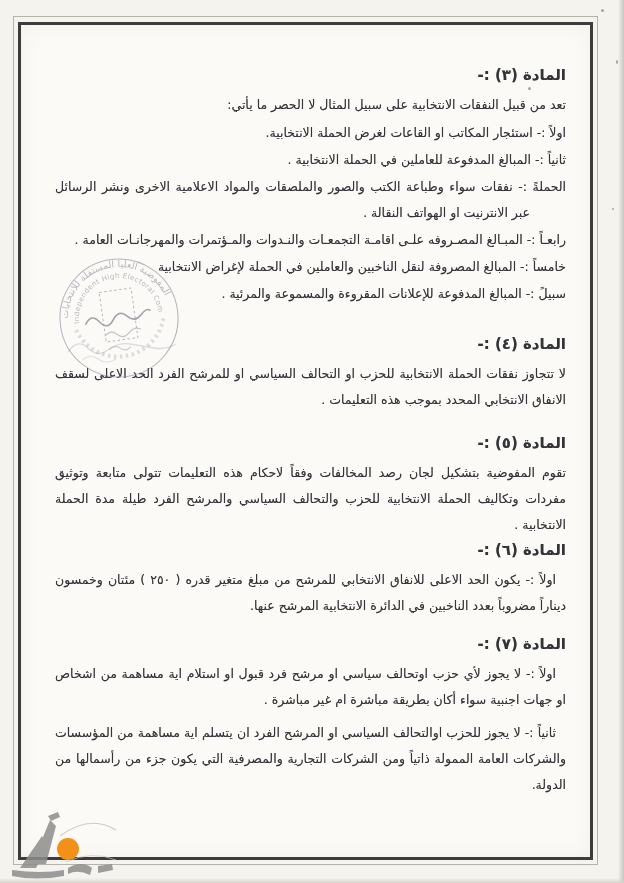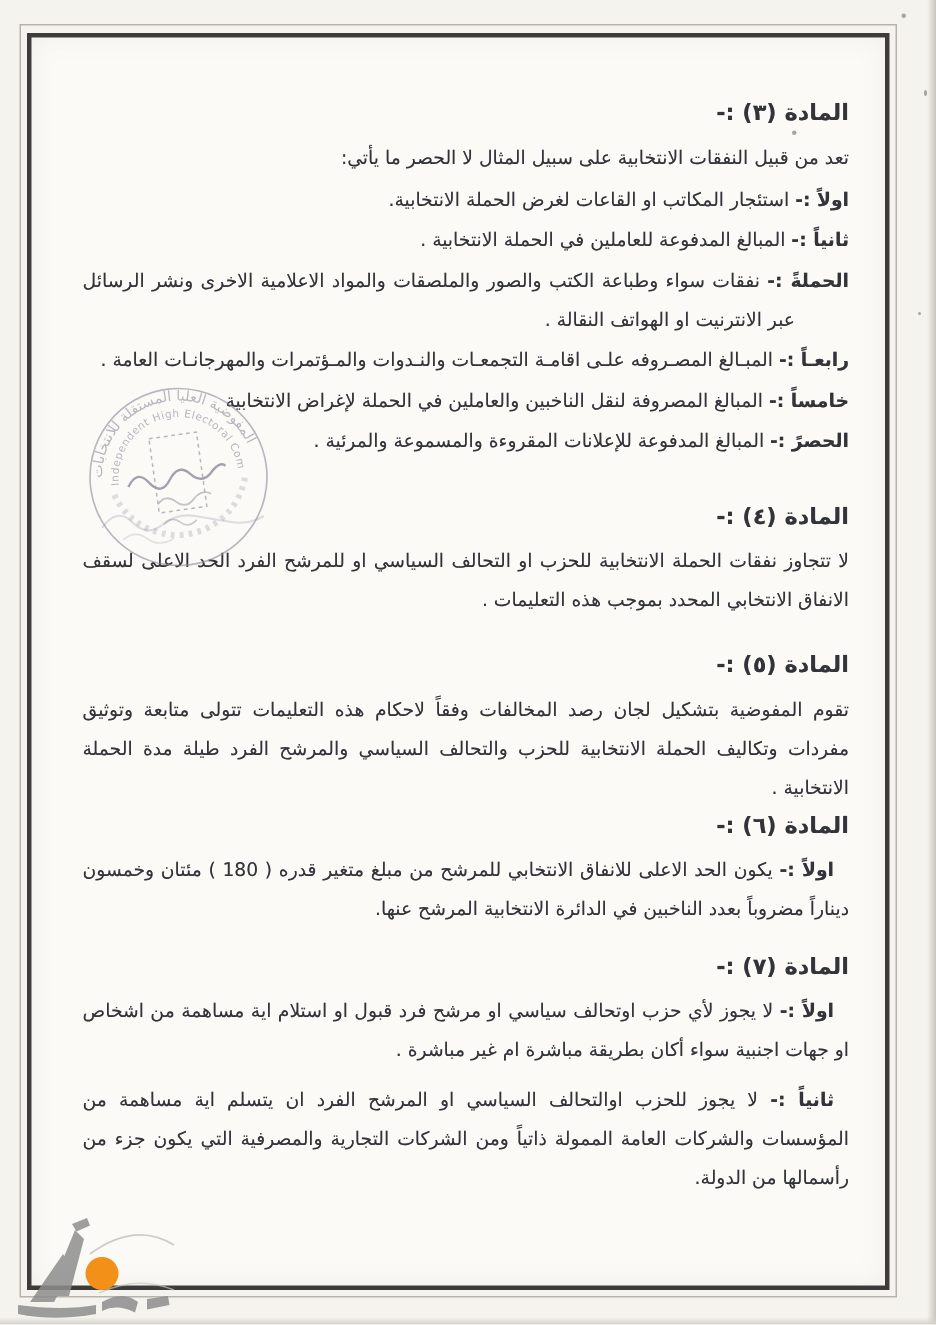--- a/index.html
+++ b/index.html
@@ -41,21 +41,21 @@
     text-align:right;
   }
   .content p{margin:0 0 1px 0;}
   .intro{margin-bottom:2px !important;}
   .hang{padding-right:36px;text-indent:-36px;}
   .ind{text-indent:10px;margin-bottom:7px !important;}
   .gap-a4{margin-top:26px;}
   .gap-a5{margin-top:19px;}
   .gap-a6{margin-top:0;}
   .gap-a7{margin-top:14px;}
-  .lbl{font-weight:bold;}
+  .lbl{font-weight:normal;}
   
   .stamp{position:absolute;left:55px;top:254px;opacity:.62;transform:rotate(-8deg);pointer-events:none;}
   .scribble2{position:absolute;left:62px;top:326px;opacity:.5;pointer-events:none;}
   
   .watermark{position:absolute;left:2px;top:806px;pointer-events:none;}
   
   .footer{
     position:absolute;left:0;right:14px;top:859px;
     text-align:center;color:#3a3b40;font-size:11.5px;
     direction:ltr;unicode-bidi:bidi-override;
@@ -78,36 +78,36 @@
   <div class="content">
 
     <section>
       <h2>المادة (٣) :-</h2>
       <p class="intro">تعد من قبيل النفقات الانتخابية على سبيل المثال لا الحصر ما يأتي:</p>
       <p class="hang"><span class="lbl">اولاً :-</span> <span>استئجار المكاتب او القاعات لغرض الحملة الانتخابية.</span></p>
       <p class="hang"><span class="lbl">ثانياً :-</span> <span>المبالغ المدفوعة للعاملين في الحملة الانتخابية .</span></p>
       <p class="hang"><span class="lbl">الحملةً :-</span> <span>نفقات سواء وطباعة الكتب والصور والملصقات والمواد الاعلامية الاخرى ونشر الرسائل عبر الانترنيت او الهواتف النقالة .</span></p>
       <p><span class="lbl">رابعـاً :-</span> <span>المبـالغ المصـروفه علـى اقامـة التجمعـات والنـدوات والمـؤتمرات والمهرجانـات العامة .</span></p>
       <p class="hang"><span class="lbl">خامساً :-</span> <span>المبالغ المصروفة لنقل الناخبين والعاملين في الحملة لإغراض الانتخابية</span></p>
-      <p class="hang"><span class="lbl">الحصرً :-</span> <span>المبالغ المدفوعة للإعلانات المقروءة والمسموعة والمرئية .</span></p>
+      <p class="hang"><span class="lbl">سبيلً :-</span> <span>المبالغ المدفوعة للإعلانات المقروءة والمسموعة والمرئية .</span></p>
     </section>
 
     <section class="gap-a4">
       <h2>المادة (٤) :-</h2>
       <p>لا تتجاوز نفقات الحملة الانتخابية للحزب او التحالف السياسي او للمرشح الفرد الحد الاعلى لسقف الانفاق الانتخابي المحدد بموجب هذه التعليمات .</p>
     </section>
 
     <section class="gap-a5">
       <h2>المادة (٥) :-</h2>
       <p>تقوم المفوضية بتشكيل لجان رصد المخالفات وفقاً لاحكام هذه التعليمات تتولى متابعة وتوثيق مفردات وتكاليف الحملة الانتخابية للحزب والتحالف السياسي والمرشح الفرد طيلة مدة الحملة الانتخابية .</p>
     </section>
 
     <section class="gap-a6">
       <h2>المادة (٦) :-</h2>
-      <p class="ind"><span class="lbl">اولاً :-</span> <span>يكون الحد الاعلى للانفاق الانتخابي للمرشح من مبلغ متغير قدره ( 180 ) مئتان وخمسون ديناراً مضروباً بعدد الناخبين في الدائرة الانتخابية المرشح عنها.</span></p>
+      <p class="ind"><span class="lbl">اولاً :-</span> <span>يكون الحد الاعلى للانفاق الانتخابي للمرشح من مبلغ متغير قدره ( ٢٥٠ ) مئتان وخمسون ديناراً مضروباً بعدد الناخبين في الدائرة الانتخابية المرشح عنها.</span></p>
     </section>
 
     <section class="gap-a7">
       <h2>المادة (٧) :-</h2>
       <p class="ind"><span class="lbl">اولاً :-</span> <span>لا يجوز لأي حزب اوتحالف سياسي او مرشح فرد قبول او استلام اية مساهمة من اشخاص او جهات اجنبية سواء أكان بطريقة مباشرة ام غير مباشرة .</span></p>
       <p class="ind"><span class="lbl">ثانياً :-</span> <span>لا يجوز للحزب اوالتحالف السياسي او المرشح الفرد ان يتسلم اية مساهمة من المؤسسات والشركات العامة الممولة ذاتياً ومن الشركات التجارية والمصرفية التي يكون جزء من رأسمالها من الدولة.</span></p>
     </section>
 
   </div>
 

